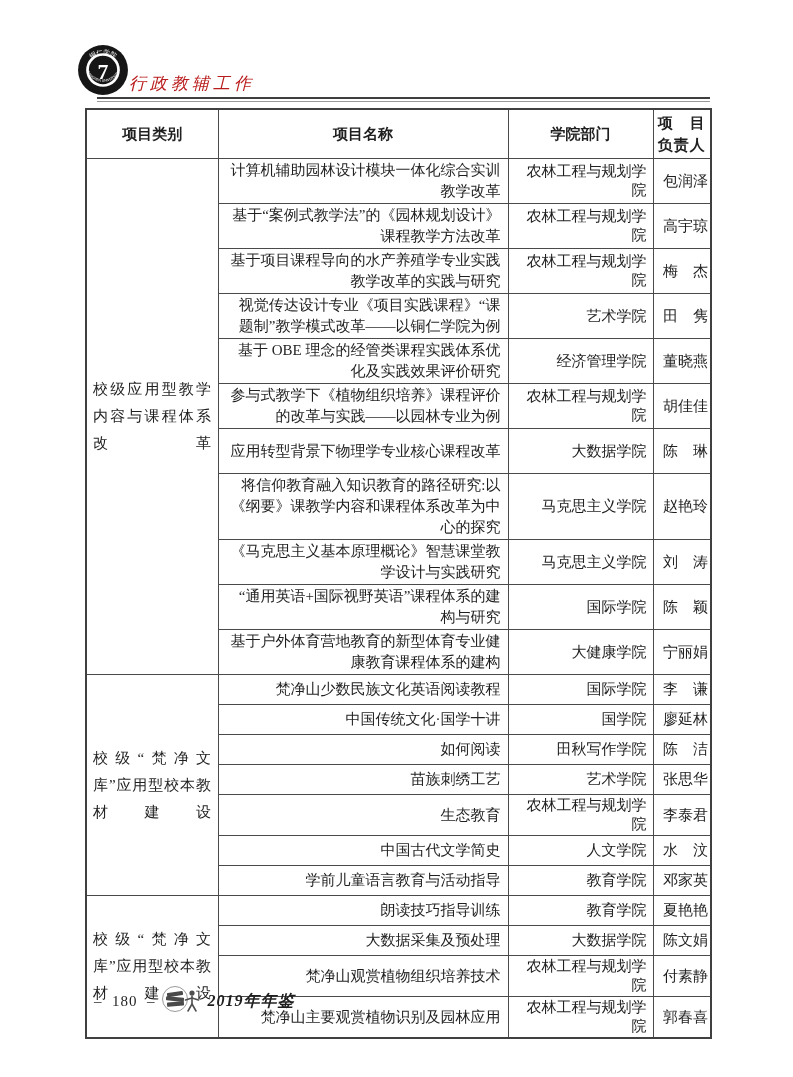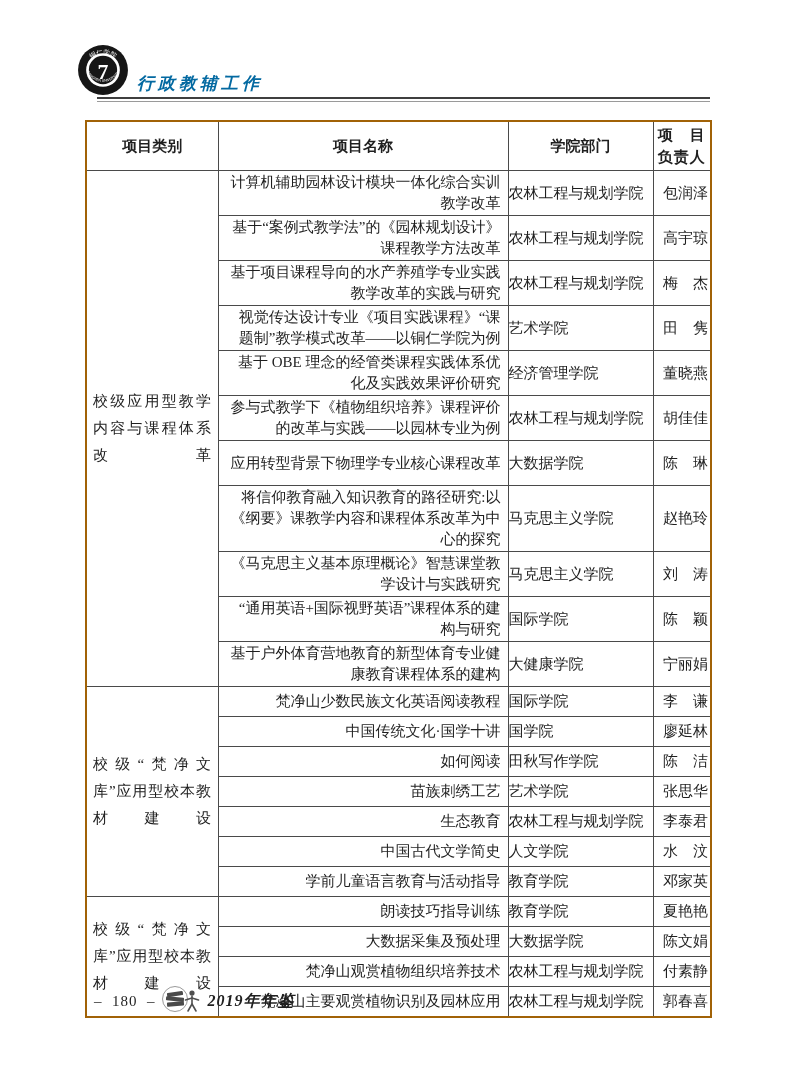--- a/index.html
+++ b/index.html
@@ -6,48 +6,48 @@
   body{
     width:793px;height:1077px;background:#ffffff;position:relative;
     font-family:"Liberation Serif","DejaVu Serif",serif;color:#1f1f1f;
     -webkit-font-smoothing:antialiased;
   }
   .page{position:absolute;inset:0;background:#fff;overflow:hidden;}
 
   
   .logo{position:absolute;left:77px;top:44px;width:52px;height:52px;}
   .doc-section-title{
-    position:absolute;left:137px;top:72px;font-size:17px;font-style:italic;
-    font-weight:bold;letter-spacing:4px;color:#0369a1;
+    position:absolute;left:129px;top:72px;font-size:17px;font-style:italic;
+    font-weight:normal;letter-spacing:4px;color:#b91c1c;
   }
   .header-rule{
     position:absolute;left:97px;top:97px;width:613px;height:2px;
     border-top:2px solid #3f3f3f;border-bottom:1px solid #9a9a9a;
   }
 
   
   .proj-table{
-    position:absolute;left:85px;top:120px;width:625px;
-    border-collapse:collapse;table-layout:fixed;border:2px solid #a16207;
+    position:absolute;left:85px;top:108px;width:625px;
+    border-collapse:collapse;table-layout:fixed;border:2px solid #404040;
   }
   .proj-table th,.proj-table td{
     border:1px solid #4a4a4a;font-size:15px;overflow:hidden;
     vertical-align:middle;
   }
   .proj-table th{font-weight:bold;text-align:center;padding:2px;}
   tr.hdr{height:44px;}
   tr.s1{height:45px;}
   tr.s2{height:30px;}
   th.h-lead{white-space:pre-line;line-height:22px;letter-spacing:1px;margin-left:47px;}
   .c-cat{
     font-size:14px;letter-spacing:0.5px;line-height:27px;
     text-align:justify;text-align-last:justify;padding:0 6px;
   }
   .c-name{text-align:right;padding:1px 7px;line-height:21px;}
-  .c-dept{text-align:left;padding:1px 0;}
+  .c-dept{text-align:right;padding:1px 6px;}
   .c-lead{text-align:right;padding:1px 2px;}
 
   
   .footer{
     position:absolute;left:94px;top:984px;display:flex;align-items:center;gap:5px;
   }
   .page-num{font-size:15px;letter-spacing:1px;white-space:pre;}
   .yearbook-icon{width:42px;height:34px;flex:0 0 auto;}
   .yearbook{font-size:16px;font-weight:bold;font-style:italic;letter-spacing:1px;}
 </style>

